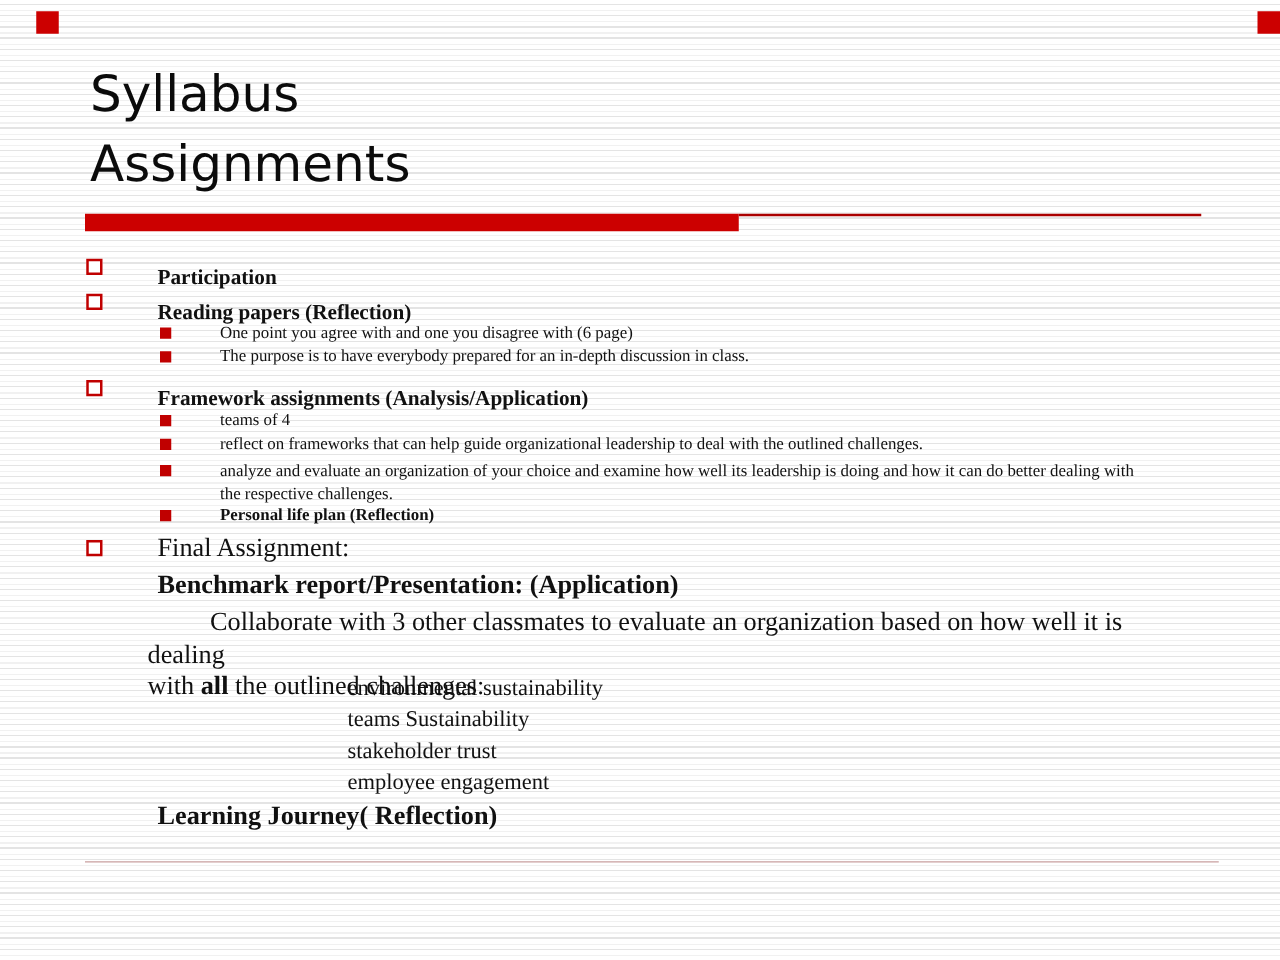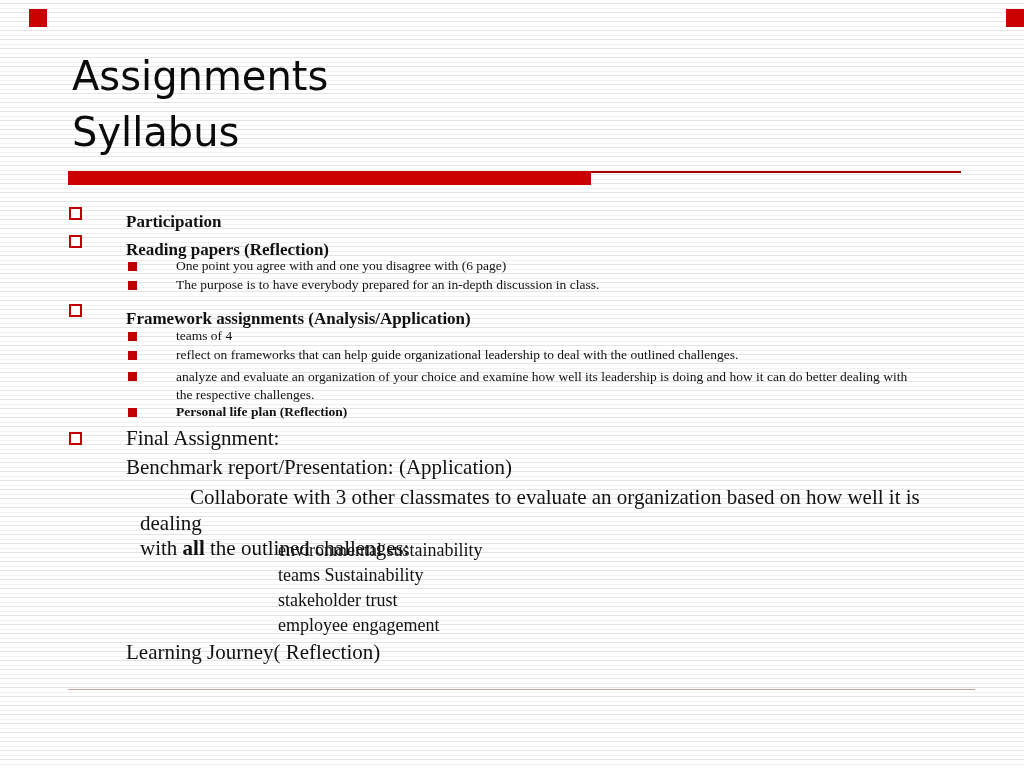--- a/index.html
+++ b/index.html
@@ -33,38 +33,38 @@
   .title-bar{position:absolute;left:68px;top:171px;width:523px;height:14px;background:#cc0000;}
   .title-line{position:absolute;left:591px;top:171px;width:370px;height:2px;background:#aa0000;}
   .row{position:absolute;left:0;width:1024px;}
   .bh{position:absolute;left:69px;top:3px;width:9px;height:9px;border:2px solid #c00000;background:#ffffff;}
   .bf{position:absolute;left:128px;top:4px;width:9px;height:9px;background:#c00000;}
   .t{position:absolute;white-space:nowrap;}
   .l1{left:126px;font-size:17px;font-weight:bold;margin-top:8px;}
   .l1r{left:126px;font-size:21px;font-weight:normal;}
   .l2{left:176px;font-size:13.5px;}
   .l2 .wrapblock{line-height:18px;}
-  .big{left:140px;font-size:21px;}
-  .bigbold{left:126px;font-size:21px;font-weight:normal;}
+  .big{left:118px;font-size:21px;}
+  .bigbold{left:126px;font-size:21px;font-weight:bold;}
   .sub{left:278px;font-size:18px;}
   .para{white-space:normal;width:840px;line-height:25.5px;}
   .ind{display:inline-block;width:50px;}
   .bottom-line{position:absolute;left:68px;top:689px;width:907px;height:1px;background:#c9a0a0;}
 </style>
 </head>
 <body>
 
 <div class="slide">
 
   <div class="corner-sq left"></div>
   <div class="corner-sq right"></div>
 
   <div class="title">
+    <div>Syllabus</div>
     <div>Assignments</div>
-    <div>Syllabus</div>
   </div>
 
   <div class="title-bar"></div>
   <div class="title-line"></div>
 
   <div class="row" style="top:204px">
     <span class="bh"></span>
     <span class="t l1">Participation</span>
   </div>
 

